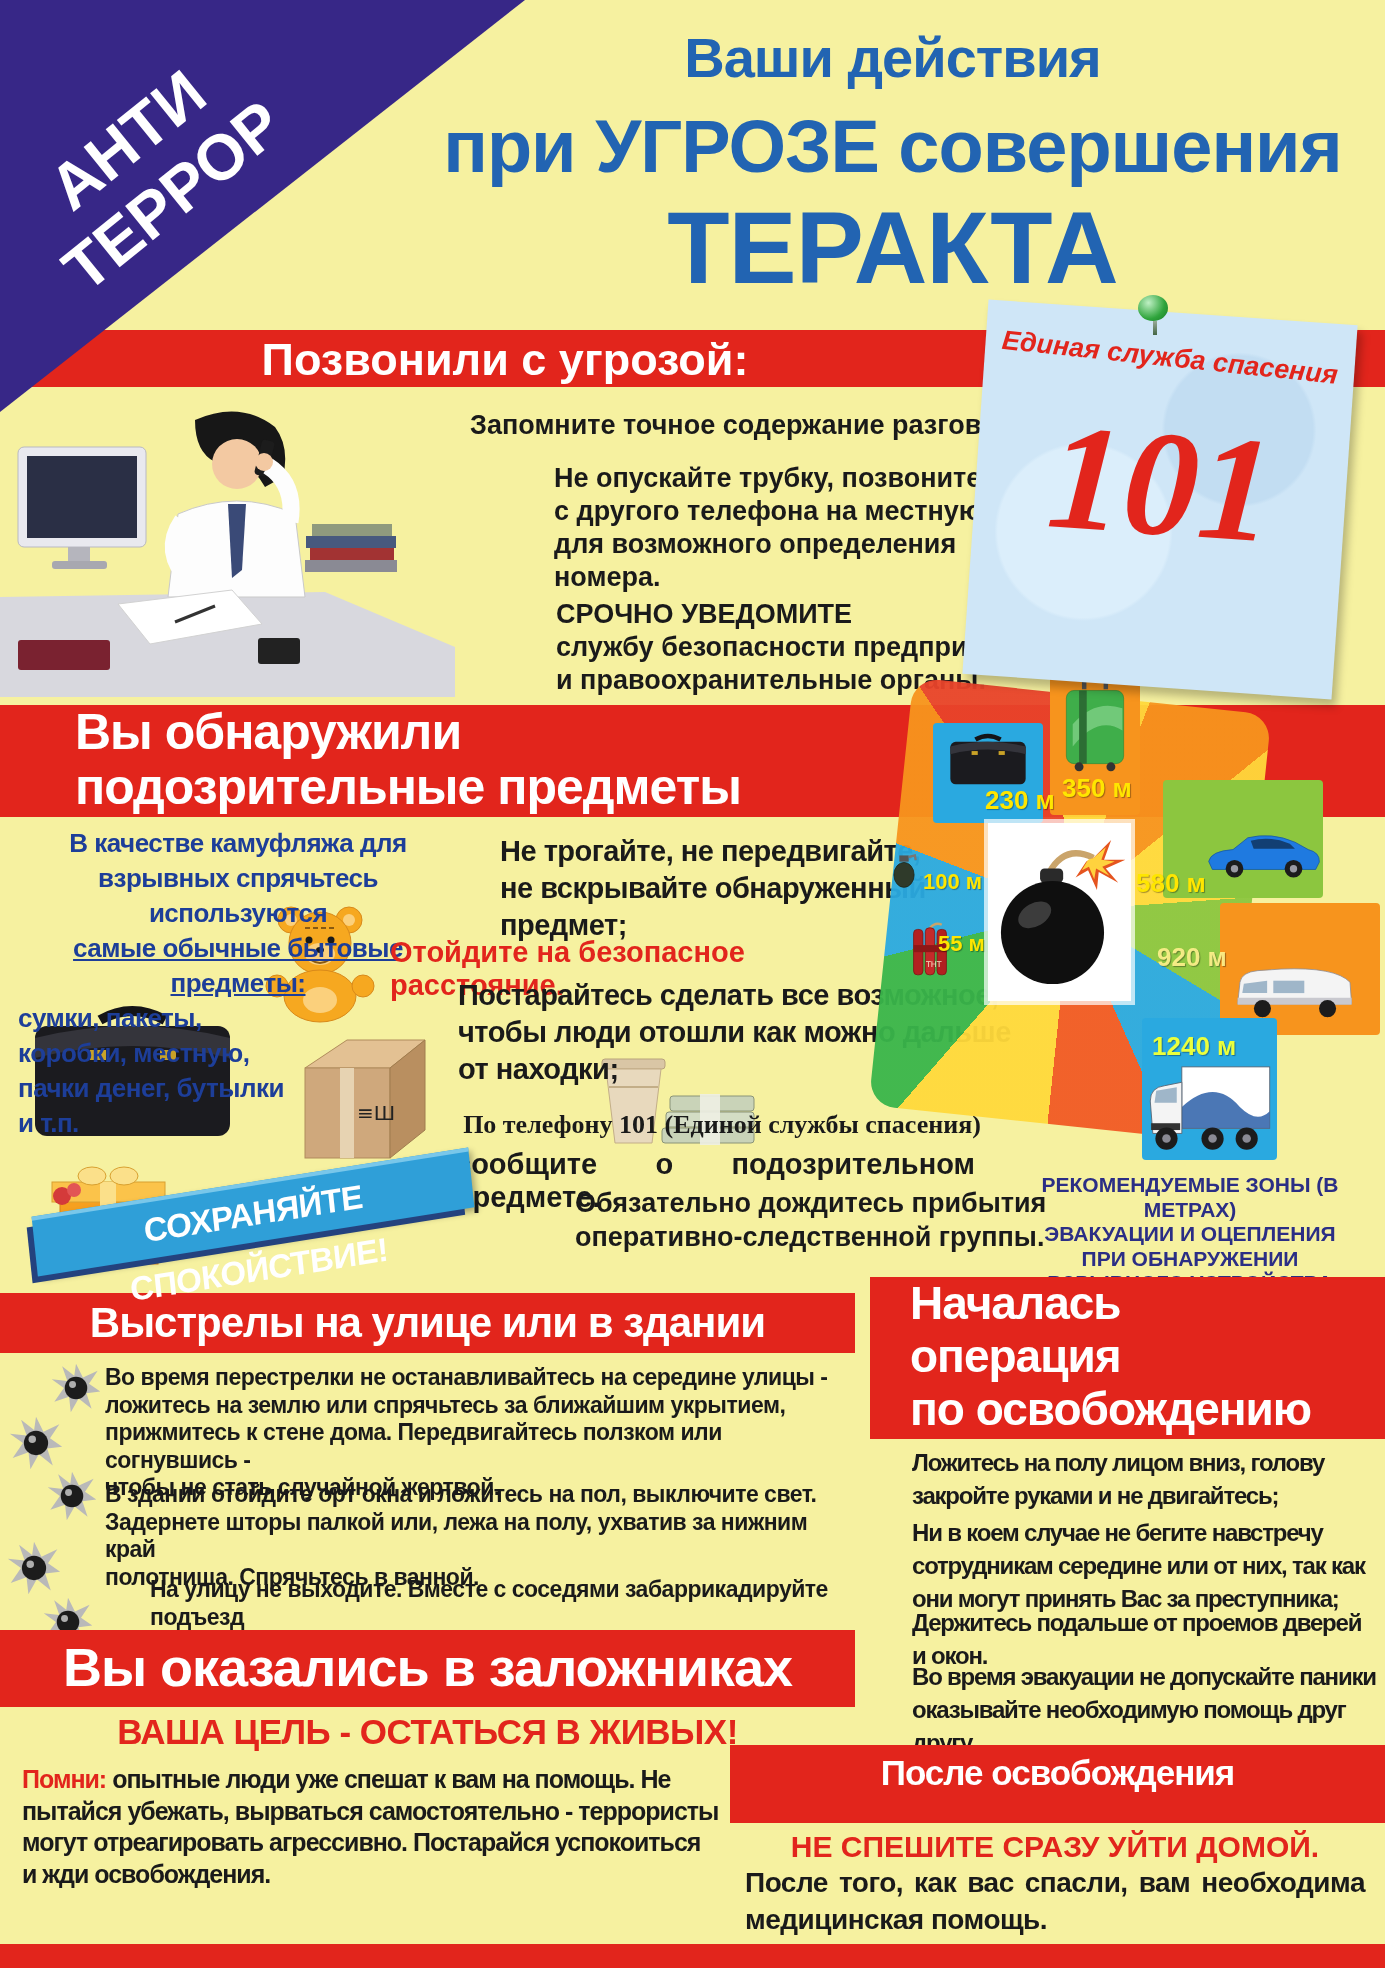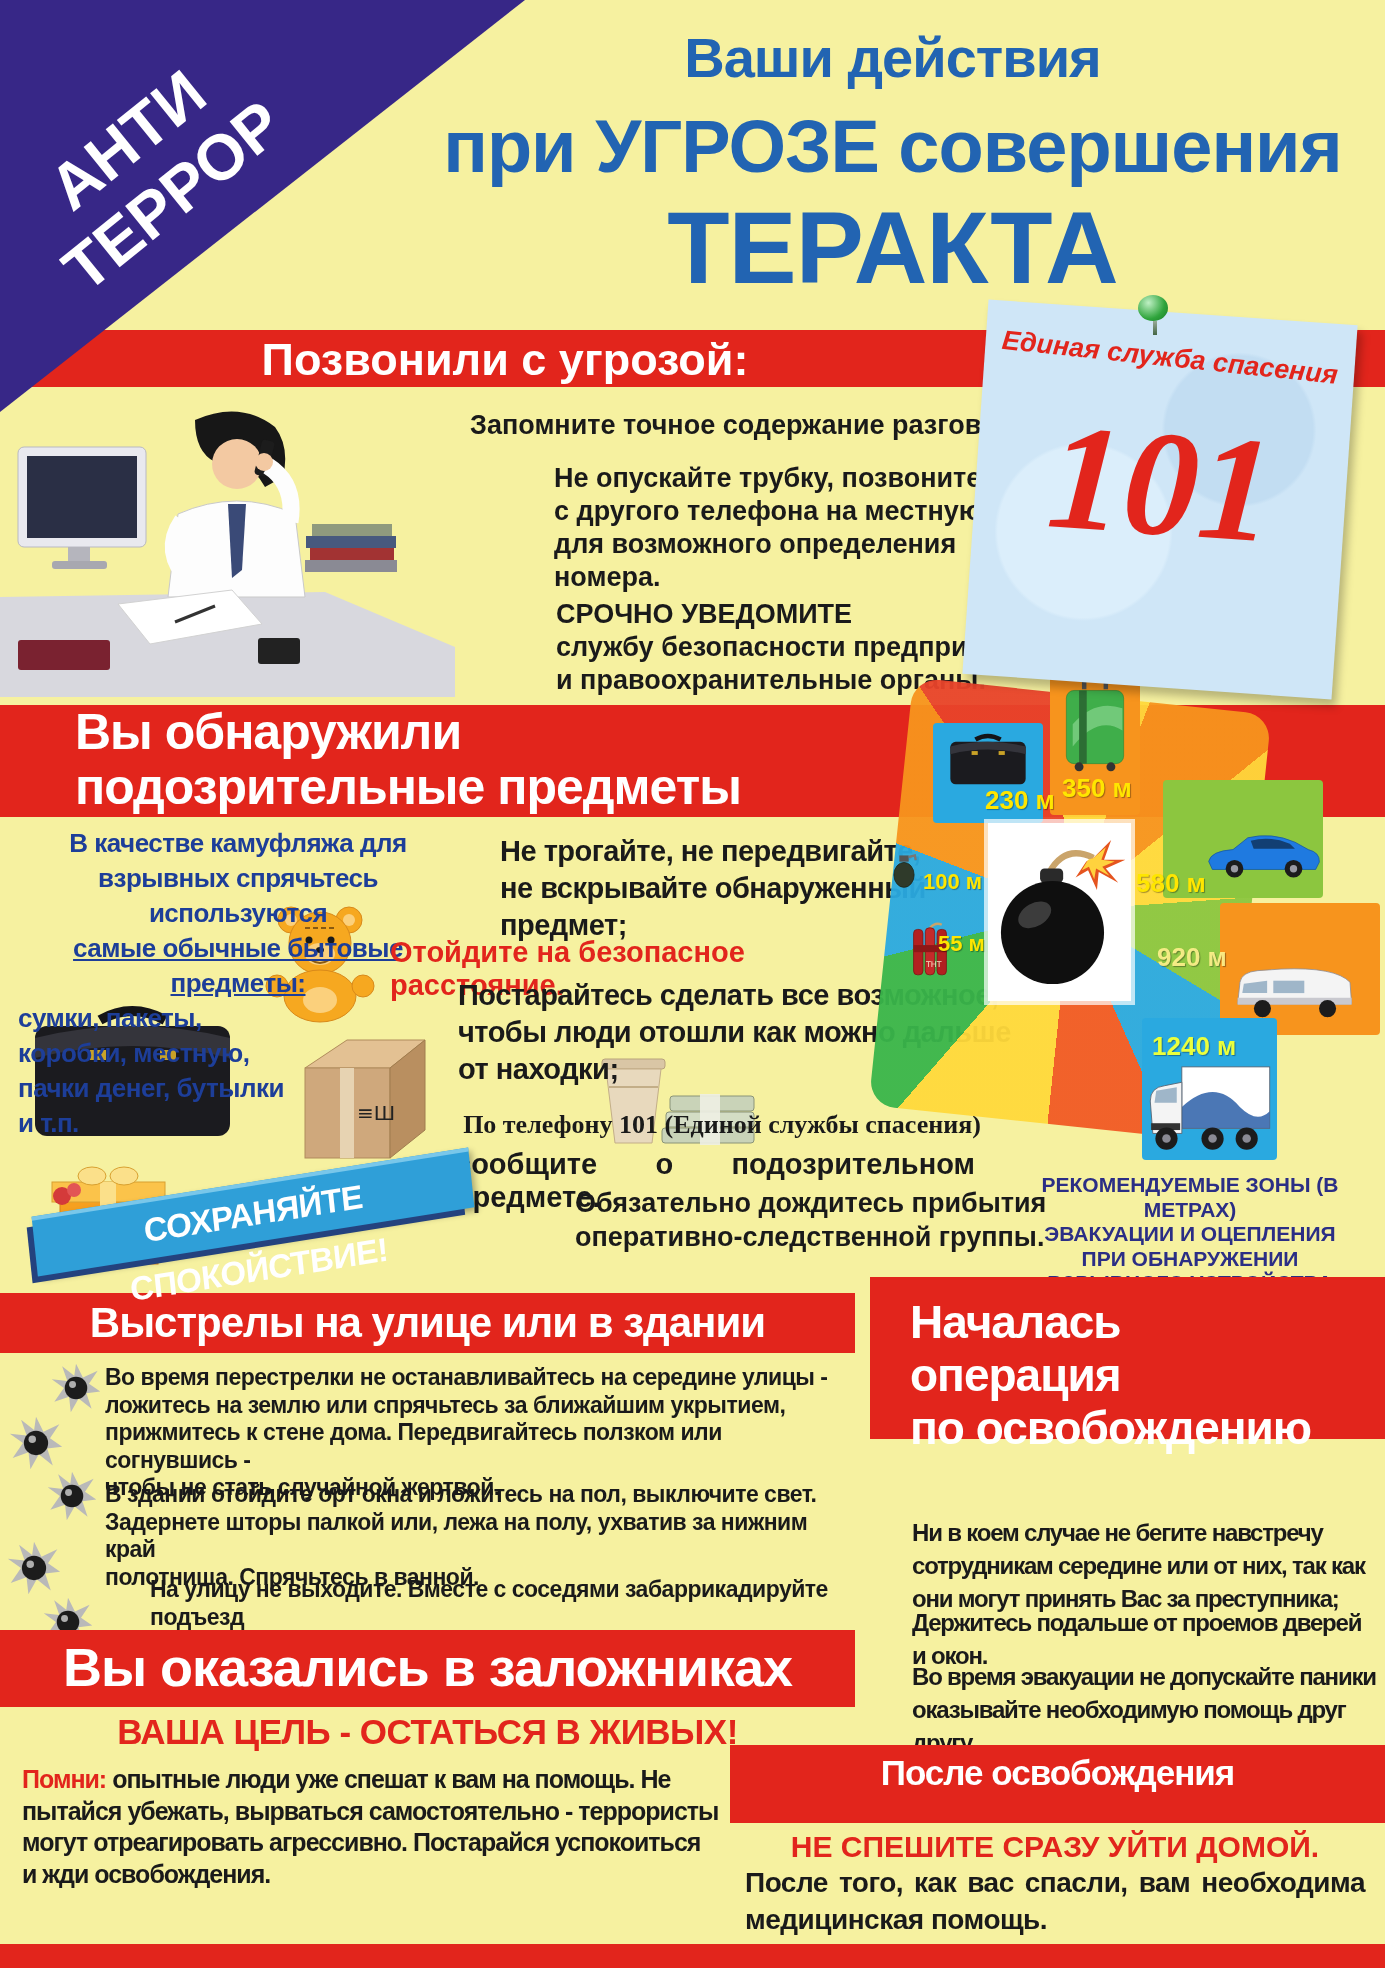--- a/index.html
+++ b/index.html
@@ -413,26 +413,30 @@
   </div>
   <div class="goal">ВАША ЦЕЛЬ - ОСТАТЬСЯ В ЖИВЫХ!</div>
   <div class="remember">
     <div><span class="warn-red">Помни:</span> <span>опытные люди уже спешат к вам на помощь. Не</span></div>
     <div>пытайся убежать, вырваться самостоятельно - террористы</div>
     <div>могут отреагировать агрессивно. Постарайся успокоиться</div>
     <div>и жди освобождения.</div>
   </div>
 
   <div class="red-band bannerop">
-    <div class="b2l white" style="padding-top:19px">Началась</div>
+    <div class="b2l white" style="padding-top:0">Началась</div>
     <div class="b2l white">операция</div>
     <div class="b2l white">по освобождению</div>
   </div>
 
   <span class="pin" style="--c:#f0a626;left:876px;top:1452px"><span class="head"></span><span class="needle"></span></span>
+  <div class="rtxt" style="left:912px;top:1446px;">
+    <div>Ложитесь на полу лицом вниз, голову</div>
+    <div>закройте руками и не двигайтесь;</div>
+  </div>
   <span class="pin" style="--c:#2fa43c;left:870px;top:1522px"><span class="head"></span><span class="needle"></span></span>
   <div class="rtxt" style="left:912px;top:1516px;">
     <div>Ни в коем случае не бегите навстречу</div>
     <div>сотрудникам середине или от них, так как</div>
     <div>они могут принять Вас за преступника;</div>
   </div>
   <span class="pin" style="--c:#2e6fc0;left:870px;top:1612px"><span class="head"></span><span class="needle"></span></span>
   <div class="rtxt" style="left:912px;top:1606px;">
     <div>Держитесь подальше от проемов дверей</div>
     <div>и окон.</div>

